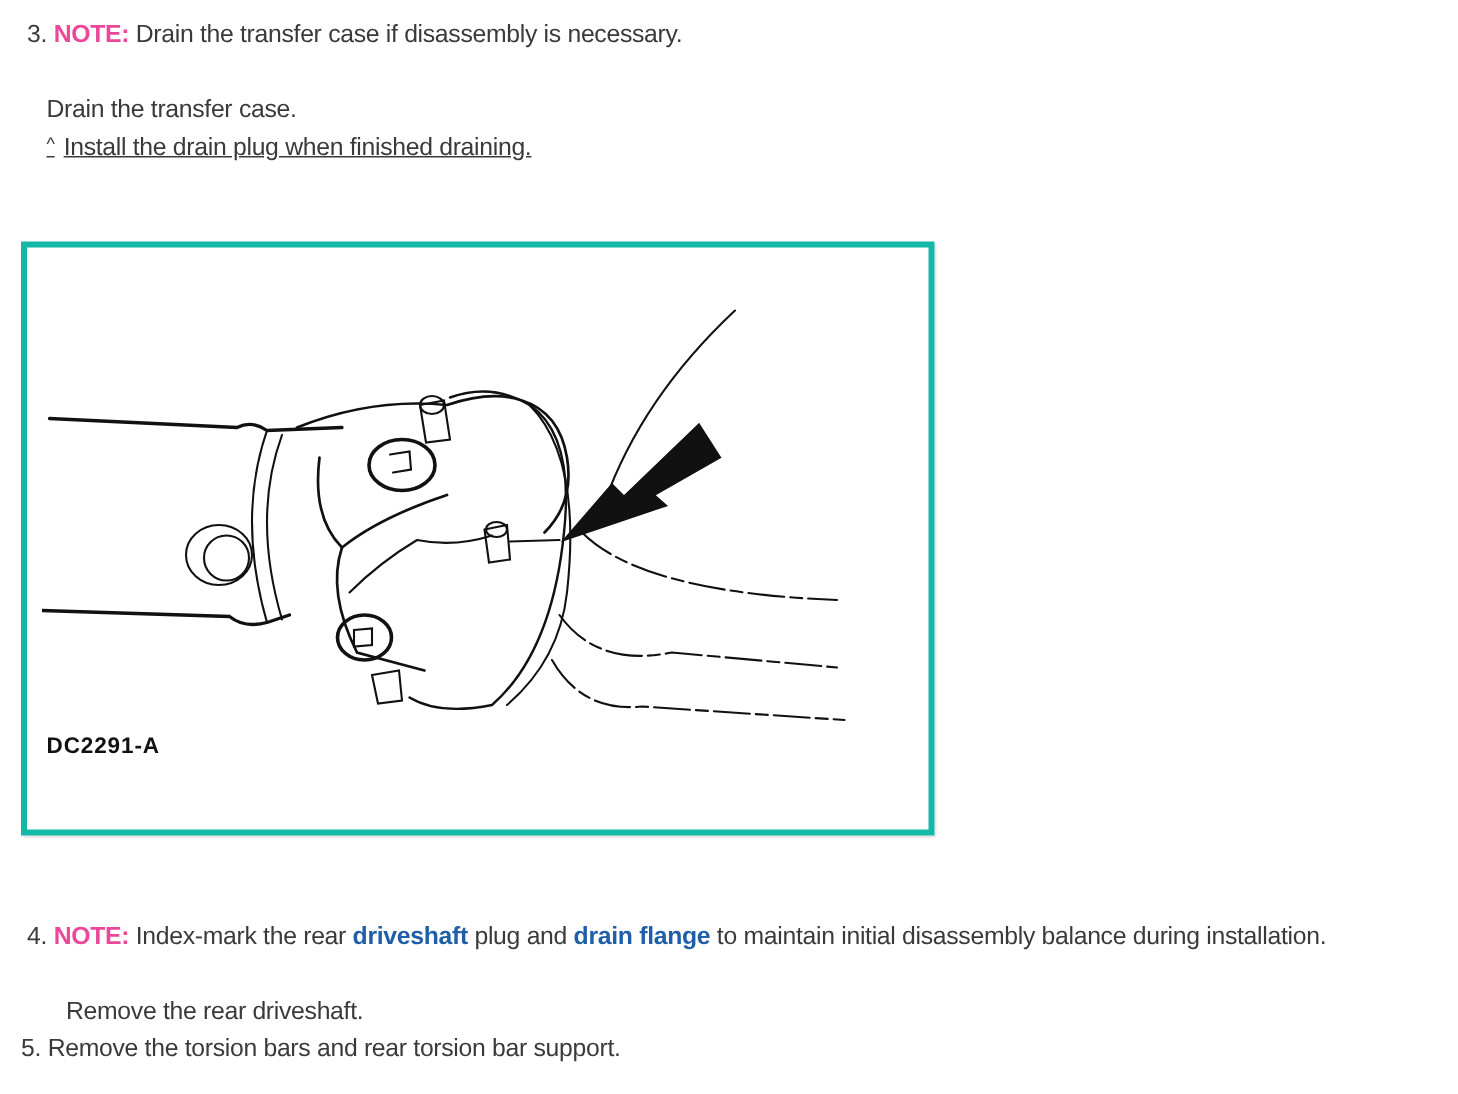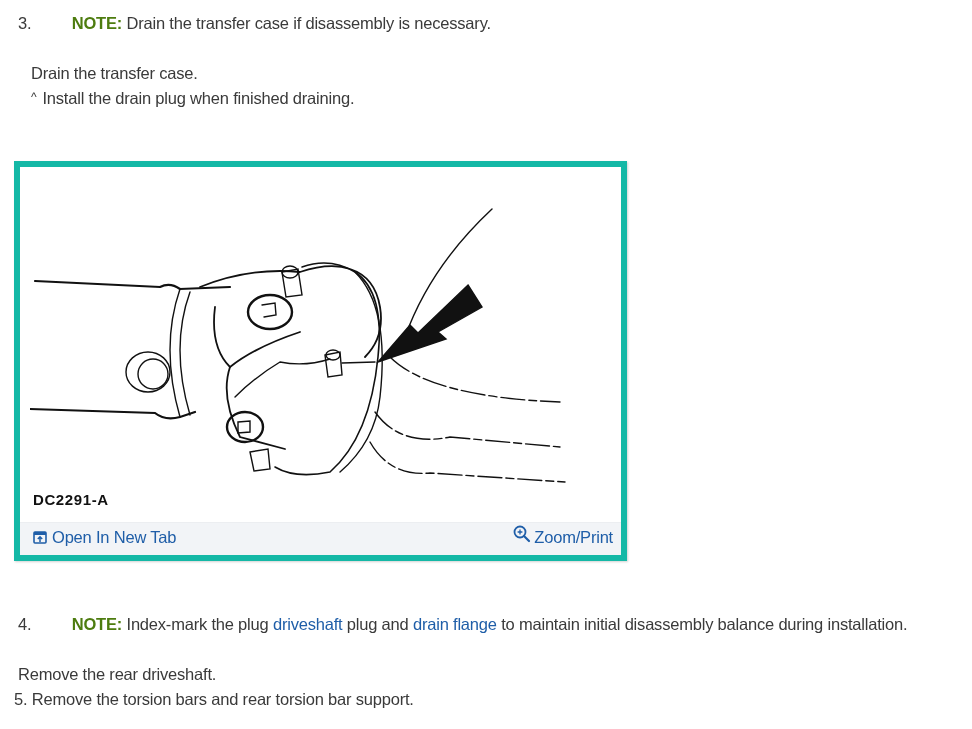--- a/index.html
+++ b/index.html
@@ -1,25 +1,25 @@
 <!DOCTYPE html>
 <html><head>
 <meta charset="utf-8">
 <style>
   html, body { margin:0; padding:0; background:#ffffff; }
   body {
     width:972px; height:729px; position:relative; overflow:hidden;
     font-family:"Liberation Sans", sans-serif; color:#3a3a3a; font-size:16.5px;
   }
   .line { position:absolute; white-space:nowrap; letter-spacing:-0.2px; }
-  .line b { color:#4d7c0f; font-weight:bold;margin-left:36px; }
-  .link { color:#1f5ea8; cursor:pointer; }
+  .line b { color:#ec4899; font-weight:bold; }
+  .link { color:#1f5ea8; cursor:pointer;font-weight:bold; }
   .figure {
     position:absolute; left:14px; top:161px; width:601px; height:388px;
-    border:6px solid #14b8a6; box-shadow:1px 1px 2px rgba(0,0,0,0.18);
+    border:4px solid #14b8a6; box-shadow:1px 1px 2px rgba(0,0,0,0.18);
     background:#fff;
   }
   .figure svg.drawing { position:absolute; left:10px; top:30px; }
   .fig-caption {
     position:absolute; left:13px; top:324px; font-size:15px; font-weight:bold;
     color:#111; letter-spacing:0.6px;
   }
   .fig-footer {
     position:absolute; left:0; right:0; bottom:0; height:32px;
     background:#f2f4f7; border-top:1px solid #eceef1;
@@ -32,21 +32,21 @@
   .fig-btn.right { right:8px; gap:3px; }
 </style>
 </head>
 <body>
 
 <div class="line" style="left:18px; top:14px;">
   <span>3.</span>
   <b>NOTE:</b><span> Drain the transfer case if disassembly is necessary.</span>
 </div>
 <div class="line" style="left:31px; top:64px;text-align:center;">Drain the transfer case.</div>
-<div class="line" style="left:31px; top:89px;">
+<div class="line" style="left:31px; top:89px;text-decoration:underline;">
   <span style="font-size:12px; position:relative; top:-3px; margin-right:6px;">^</span><span>Install the drain plug when finished draining.</span>
 </div>
 
 <div class="figure">
   <svg class="drawing" width="560" height="290" viewBox="0 0 560 290" fill="none" stroke="#111" stroke-width="1.4" stroke-linecap="round">
 
     <path d="M5 84 L130 90 Q140 85 150 92 L200 90" stroke-width="2.2"></path>
     <path d="M0 212 L125 216 Q135 224 150 220 L165 215" stroke-width="2.2"></path>
     <path d="M150 92 Q130 150 150 220"></path>
     <path d="M160 95 Q140 150 160 218"></path>
@@ -78,42 +78,24 @@
     <path d="M325 75 Q360 110 350 200 Q345 245 310 275"></path>
 
     <path d="M462 12 Q400 70 375 140"></path>
     <path d="M360 160 Q400 200 530 205" stroke-dasharray="24 4 8 4"></path>
     <path d="M345 215 Q370 250 420 240 L530 250" stroke-dasharray="24 4 8 4"></path>
     <path d="M340 245 Q360 280 400 276 L535 285" stroke-dasharray="24 4 8 4"></path>
 
     <path d="M438 88 L452 110 L408 135 L416 142 L348 165 L380 128 L388 136 Z" fill="#111" stroke="#111"></path>
   </svg>
   <div class="fig-caption">DC2291-A</div>
-  <div class="fig-footer">
-    <div class="fig-btn left">
-      <svg width="14" height="13" viewBox="0 0 14 13">
-        <rect x="1" y="1" width="12" height="11" rx="1" fill="none" stroke="#1f5ea8" stroke-width="1.6"></rect>
-        <rect x="1" y="1" width="12" height="3" fill="#1f5ea8"></rect>
-        <path d="M7 11 L7 6 M4.8 8 L7 5.8 L9.2 8" stroke="#1f5ea8" stroke-width="1.5" fill="none"></path>
-      </svg>
-      <span>Open In New Tab</span>
-    </div>
-    <div class="fig-btn right">
-      <svg width="18" height="18" viewBox="0 0 18 18" style="position:relative; top:-4px;">
-        <circle cx="7" cy="7" r="5.5" fill="none" stroke="#1f5ea8" stroke-width="1.8"></circle>
-        <path d="M11 11 L16 16" stroke="#1f5ea8" stroke-width="2.2" stroke-linecap="round"></path>
-        <path d="M7 4.6 V9.4 M4.6 7 H9.4" stroke="#1f5ea8" stroke-width="1.3"></path>
-      </svg>
-      <span>Zoom/Print</span>
-    </div>
-  </div>
 </div>
 
 <div class="line" style="left:18px; top:615px;">
   <span>4.</span>
-  <b>NOTE:</b><span> Index-mark the plug </span><span class="link">driveshaft</span><span> plug and </span><span class="link">drain flange</span><span> to maintain initial disassembly balance during installation.</span>
+  <b>NOTE:</b><span> Index-mark the rear </span><span class="link">driveshaft</span><span> plug and </span><span class="link">drain flange</span><span> to maintain initial disassembly balance during installation.</span>
 </div>
-<div class="line" style="left:18px; top:665px;">Remove the rear driveshaft.</div>
+<div class="line" style="left:44px; top:665px;">Remove the rear driveshaft.</div>
 
 <div class="line" style="left:14px; top:690px;">
   <span>5.</span>
   <span>Remove the torsion bars and rear torsion bar support.</span>
 </div>
 
 </body></html>

